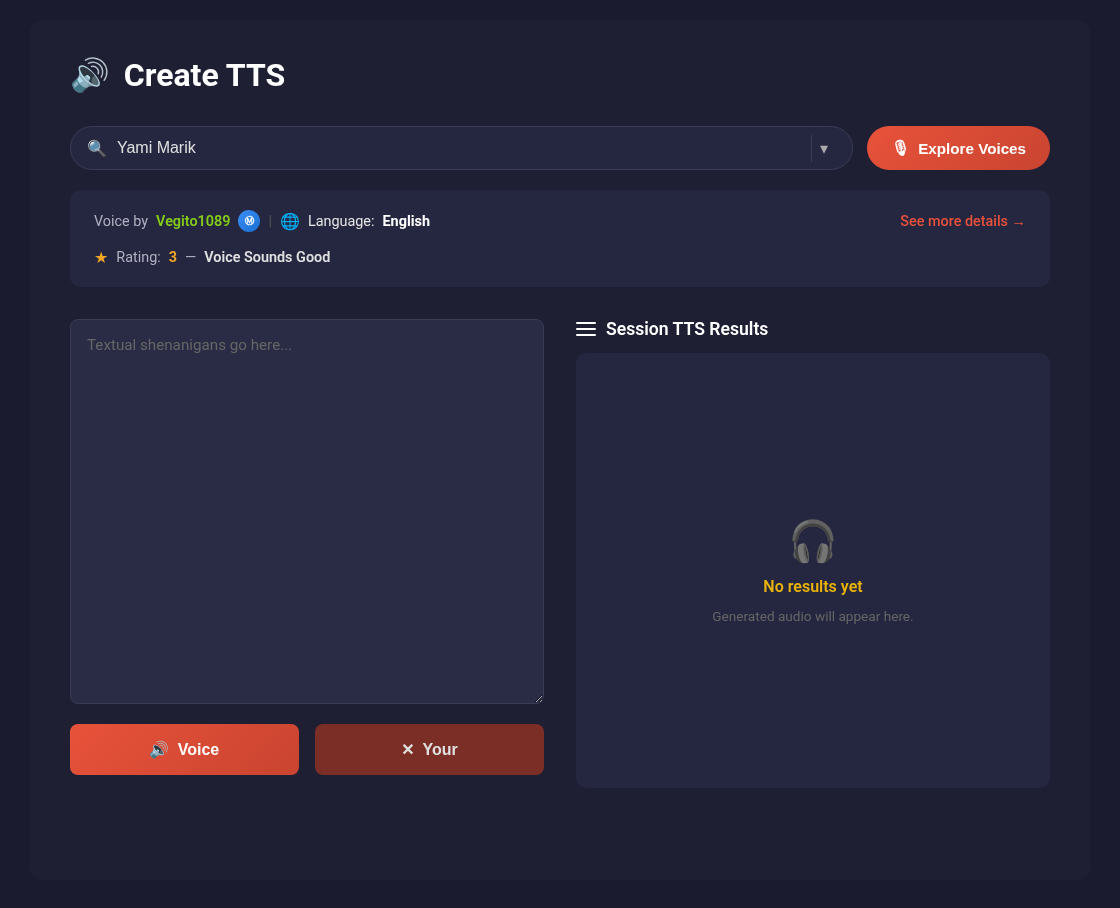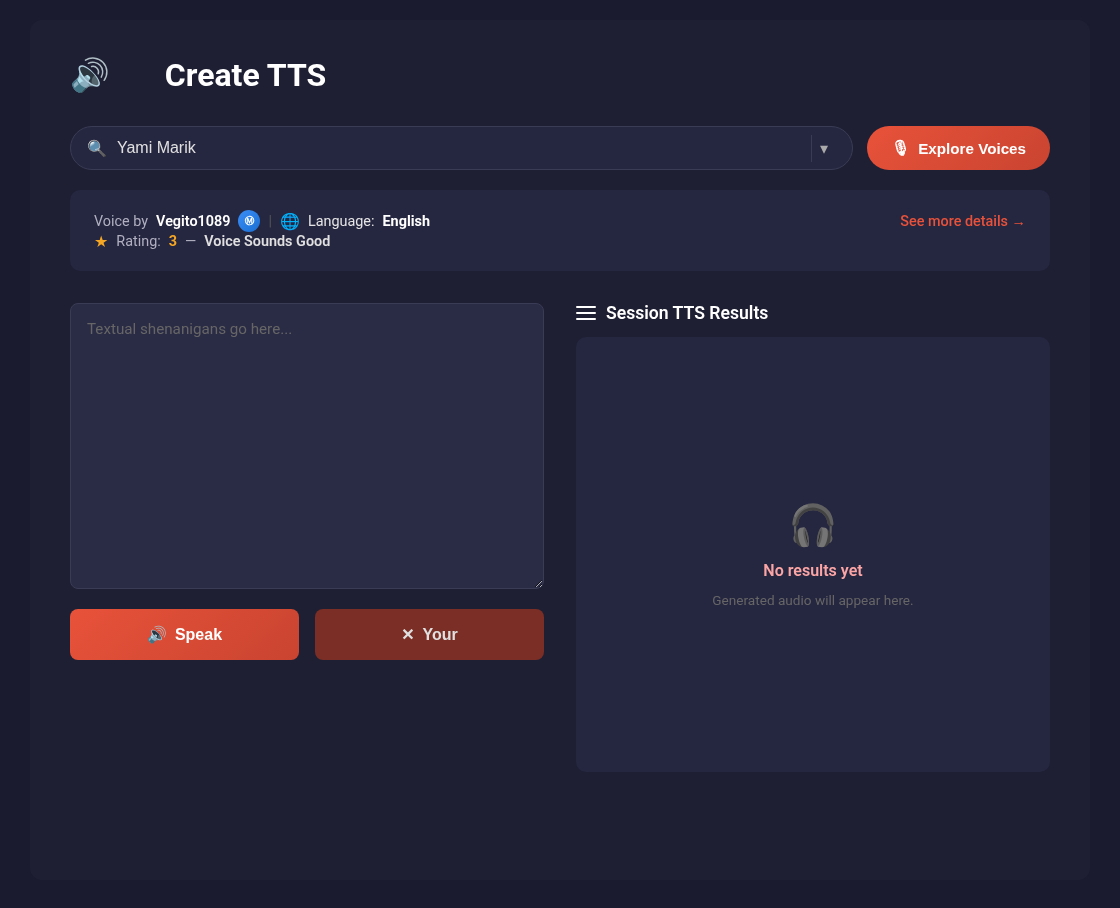--- a/index.html
+++ b/index.html
@@ -32,21 +32,20 @@
       display: flex;
       align-items: center;
       gap: 14px;
       margin-bottom: 32px;
     }
 
     .page-title {
       font-size: 2rem;
       font-weight: 700;
       color: #ffffff;
-      margin-left: 41px;
     }
 
     .speaker-icon {
       font-size: 2rem;
       color: #ffffff;
     }
 
     .search-label {
       font-size: 0.9rem;
       color: #b0b0c0;
@@ -118,36 +117,37 @@
       background-color: #252640;
       border-radius: 10px;
       padding: 20px 24px;
       margin-bottom: 32px;
     }
 
     .voice-info-top {
       display: flex;
       align-items: center;
       justify-content: space-between;
+      margin-bottom: 16px;
     }
 
     .voice-info-left {
       display: flex;
       align-items: center;
       gap: 8px;
       font-size: 0.9rem;
       color: #b0b0c0;
     }
 
     .voice-by-label {
       color: #b0b0c0;
     }
 
     .voice-author {
-      color: #ffffff;
+      color: #84cc16;
       font-weight: 600;
     }
 
     .author-badge {
       width: 22px;
       height: 22px;
       border-radius: 50%;
       background: linear-gradient(135deg, #3a8ef6, #1a6fd4);
       display: inline-flex;
       align-items: center;
@@ -249,21 +249,21 @@
     .hamburger-icon span {
       display: block;
       width: 20px;
       height: 2px;
       background: #ffffff;
       border-radius: 2px;
     }
 
     .text-area {
       width: 100%;
-      height: 286px;
+      height: 385px;
       background-color: #2a2b45;
       border: 1px solid #3a3b55;
       border-radius: 8px;
       padding: 16px;
       color: #888;
       font-size: 0.95rem;
       resize: vertical;
       outline: none;
       font-family: inherit;
     }
@@ -284,21 +284,21 @@
     }
 
     .headphone-icon {
       font-size: 2.5rem;
       color: #555;
     }
 
     .no-results-title {
       font-size: 1rem;
       font-weight: 600;
-      color: #fca5a5;
+      color: #eab308;
     }
 
     .no-results-sub {
       font-size: 0.85rem;
       color: #666;
     }
 
     .button-row {
       display: flex;
       gap: 16px;
@@ -386,21 +386,21 @@
     </div>
   </div>
 
   <div class="content-row">
 
     <div class="left-panel">
       <textarea class="text-area" placeholder="Textual shenanigans go here..." style=""></textarea>
       <div class="button-row">
         <button class="speak-btn">
           <span>🔊</span>
-          <span>Speak</span>
+          <span>Voice</span>
         </button>
         <button class="clear-btn">
           <span class="x-icon">✕</span>
           <span>Your</span>
         </button>
       </div>
     </div>
 
     <div class="right-panel">
       <div class="session-label">

